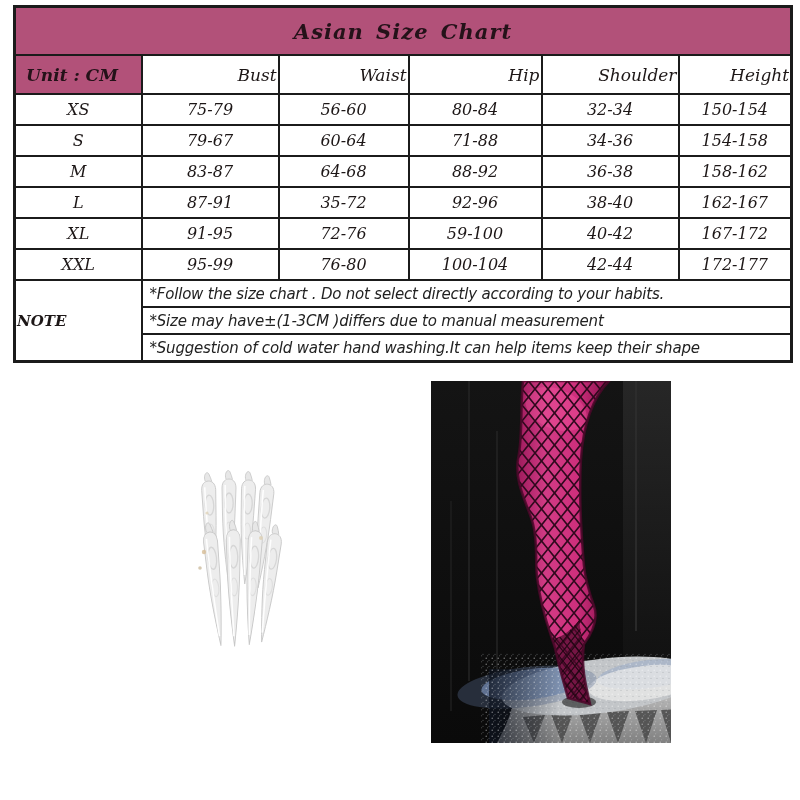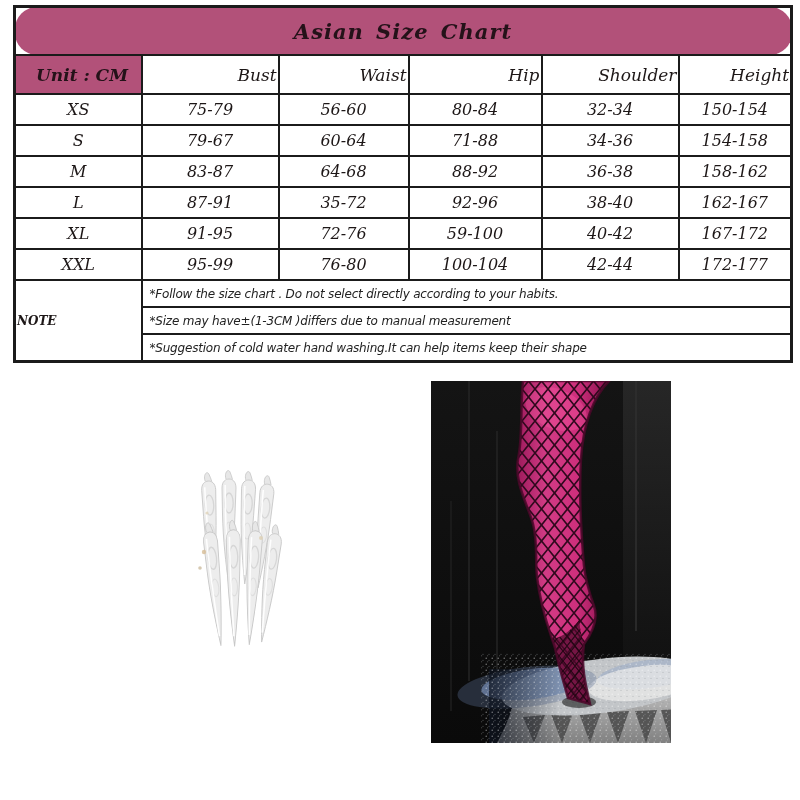--- a/index.html
+++ b/index.html
@@ -16,26 +16,25 @@
   .size-table td{
     border:2px solid #1b1b1b;
     text-align:center;vertical-align:middle;
     font-style:italic;
     overflow:hidden;white-space:nowrap;
   }
   .title-row td{
     height:44px;background:#b25179;
     font-size:21px;font-weight:bold;letter-spacing:1px;word-spacing:4px;
     color:#241219;
-    border-radius:22px;
   }
   .head-row td{height:35px;font-size:17px;text-align:right;}
-  .unit-cell{background:#b25179;text-align:left !important;padding-left:20px;font-weight:bold;color:#241219;}
+  .unit-cell{background:#b25179;text-align:left !important;padding-left:10px;font-weight:bold;color:#241219;}
   .data-row td{height:27px;font-size:16px;font-style:italic;}
-  .note-rows td{height:23px;font-size:12px;}
+  .note-rows td{height:23px;font-size:15px;}
   .note-label-cell{
     text-align:left !important;
     font-weight:bold;font-size:16px;
   }
   .note-text-cell{
     text-align:left !important;padding-left:7px;
     font-family:"DejaVu Sans","Liberation Sans",sans-serif;
     font-size:14.5px;letter-spacing:-0.2px;color:#222;
   }
   .nails-figure{position:absolute;left:193px;top:468px;width:100px;height:182px;}

